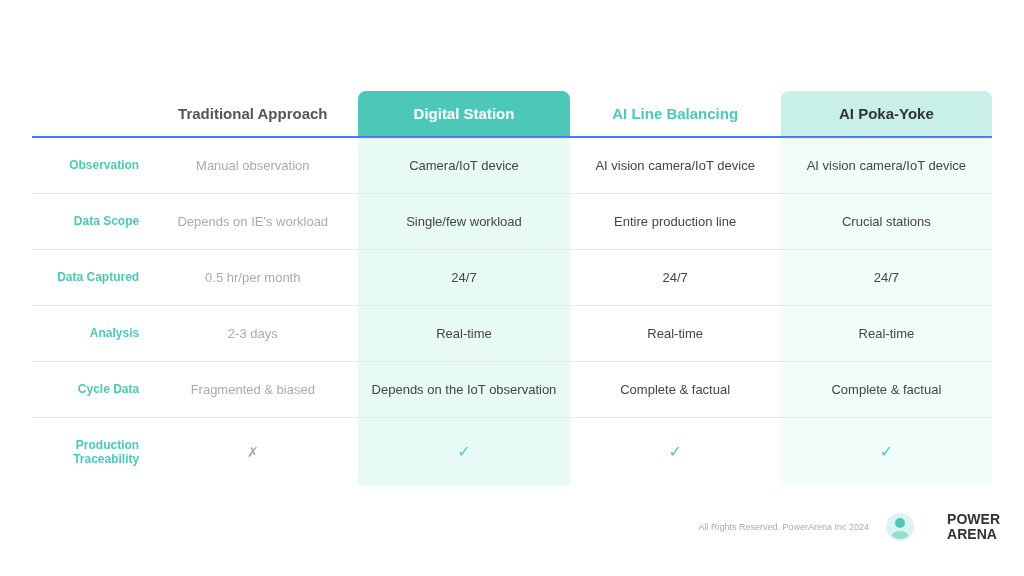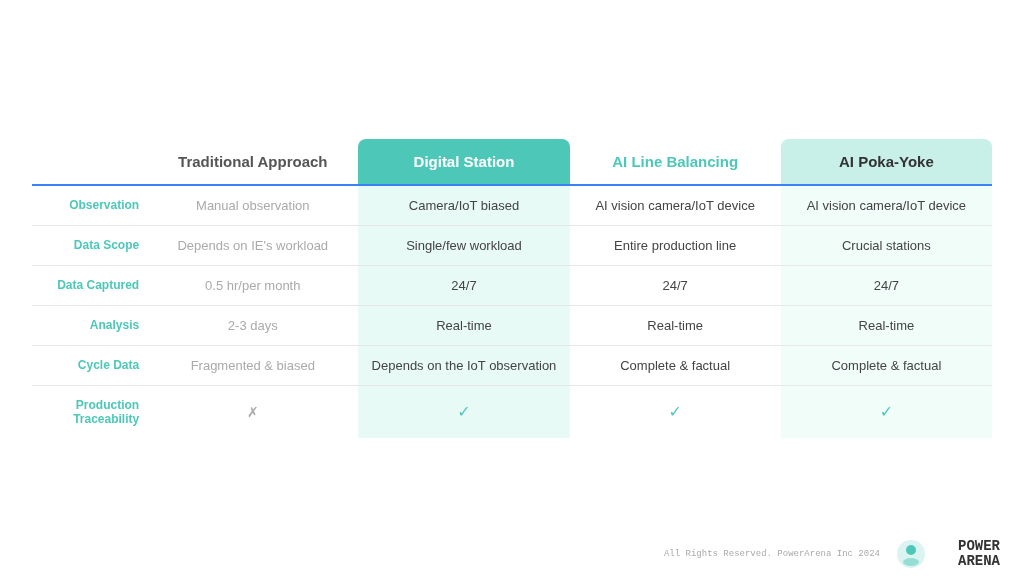--- a/index.html
+++ b/index.html
@@ -62,21 +62,21 @@
     }
 
     .th-ai-poka {
       background: #c8f0e8;
       color: #333;
       border-radius: 8px 8px 0 0;
     }
 
     
     .data-row td {
-      padding: 12px 10px;
+      padding: 20px 10px;
       text-align: center;
       font-size: 13px;
       color: #444;
       border-bottom: 1px solid #e8e8e8;
       vertical-align: middle;
     }
 
     .data-row .td-label {
       color: #4dc8b8;
       font-weight: 700;
@@ -105,26 +105,25 @@
     }
 
     
     .data-row:first-child .td-digital {
       
     }
 
     
     .footer {
       position: absolute;
-      bottom: 6px;
+      bottom: 33px;
       right: 24px;
       display: flex;
       align-items: center;
       gap: 15px;
-      font-family: Liberation Mono, monospace;
     }
 
     .footer-text {
       font-size: 9px;
       color: #aaa;
       text-align: right;
     }
 
     .logo-icon {
       width: 32px;
@@ -175,21 +174,21 @@
         </th>
         <th class="th-ai-poka">
           <span>AI Poka-Yoke</span>
         </th>
       </tr>
     </thead>
     <tbody id="table-body">
     <tr class="data-row">
           <td class="td-label">Observation</td>
           <td class="td-traditional">Manual observation</td>
-          <td class="td-digital">Camera/IoT biased</td>
+          <td class="td-digital">Camera/IoT device</td>
           <td>AI vision camera/IoT device</td>
           <td class="td-ai-poka">AI vision camera/IoT device</td>
         </tr>
         <tr class="data-row">
           <td class="td-label">Data Scope</td>
           <td class="td-traditional">Depends on IE's workload</td>
           <td class="td-digital">Single/few workload</td>
           <td>Entire production line</td>
           <td class="td-ai-poka">Crucial stations</td>
         </tr>

